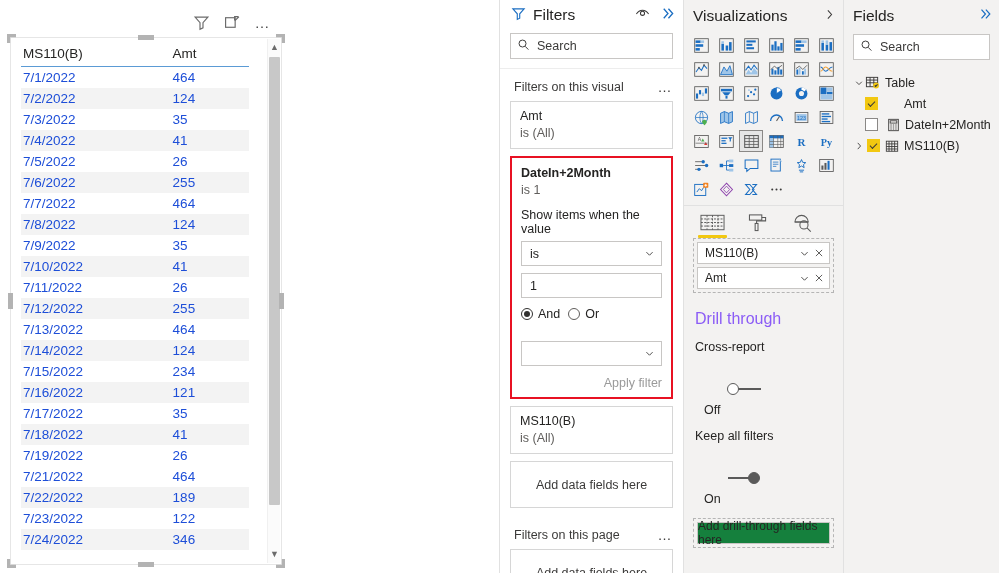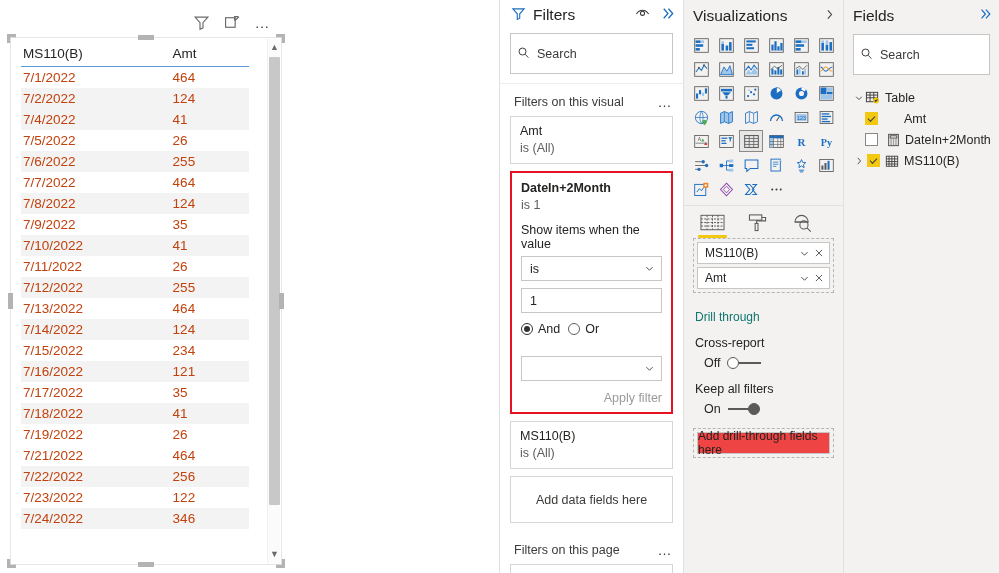--- a/index.html
+++ b/index.html
@@ -51,21 +51,21 @@
   }
   table.pbi-table { border-collapse: collapse; width: 228px; }
   table.pbi-table th {
     font-weight: 400; font-size: 13.5px; color: #252423;
     text-align: left; padding: 2px 8px 5px 2px;
     border-bottom: 1.6px solid #5b9bd5;
     white-space: nowrap;
   }
   table.pbi-table th.amt, table.pbi-table td.amt { padding-left: 14px; }
   table.pbi-table td {
-    font-size: 13.5px; color: #c2410c; padding: 2px 8px 2px 2px;
+    font-size: 13.5px; color: #1d4ed8; padding: 2px 8px 2px 2px;
     white-space: nowrap; line-height: 17px;
   }
   table.pbi-table tr.alt td { background: #f3f3f3; }
 
   
   #tbl-sb {
     position: absolute; right: 1px; top: 1px; width: 13px; bottom: 1px;
     background: #fbfbfb; border-left: 1px solid #f0f0f0;
   }
   #tbl-sb .arrow {
@@ -88,21 +88,21 @@
   #filters-head {
     height: 30px; display: flex; align-items: center; padding: 0 8px 0 11px;
     flex: none;
   }
   #filters-head .ft-title {
     font-size: 15.5px; color: #252423; margin-left: 7px; flex: 1;
   }
   .hd-icon { width: 15px; height: 15px; cursor: pointer; }
   #filters-search-wrap { flex: none; padding: 3px 10px 9px 10px; }
   .srch {
-    height: 41px; border: 1px solid #c8c6c4; background: #fff;
+    height: 26px; border: 1px solid #c8c6c4; background: #fff;
     display: flex; align-items: center; padding: 0 6px; cursor: text;
   }
   .srch .txt { font-size: 12.5px; color: #3b3a39; margin-left: 7px; }
   #filters-body {
     flex: 1; overflow: hidden; border-top: 1px solid #ededed;
     padding: 0 10px;
   }
   .sect-head {
     display: flex; align-items: center; margin: 11px 0 7px 4px;
   }
@@ -184,37 +184,37 @@
   #wells {
     margin: 0 9px; border: 1px dashed #b5b5b5; padding: 3px; background: #f3f2f1;
   }
   .well {
     height: 22px; border: 1px solid #c8c6c4; background: #fff;
     display: flex; align-items: center; padding: 0 5px 0 7px; margin-bottom: 3px;
   }
   .well:last-child { margin-bottom: 0; }
   .well .wn { flex: 1; font-size: 12px; color: #252423; }
   .well .wc { color: #3b3a39; cursor: pointer; margin-left: 4px; display: flex; }
-  #drill-title { font-size: 12px; color: #0f766e; padding: 17px 0 0 11px; }
+  #drill-title { font-size: 16px; color: #8b5cf6; padding: 17px 0 0 11px; }
   .drill-lbl { font-size: 12.5px; color: #252423; padding: 12px 0 0 11px; }
   .toggle-row { display: flex; align-items: center; gap: 7px; padding: 6px 0 0 20px; }
-  .toggle-row .tl { font-size: 12.5px; color: #252423; }
+  .toggle-row .tl { font-size: 12.5px; color: #252423; margin-top: 43px; }
   .tgl { width: 34px; height: 12px; position: relative; }
   .tgl .bar { position: absolute; left: 6px; right: 0; top: 5px; height: 2px; background: #5a5a5a; }
   .tgl .knob {
     position: absolute; left: 0; top: 0; width: 12px; height: 12px;
     border-radius: 50%; border: 1.6px solid #5a5a5a; background: #fff;
   }
   .tgl.on .knob { background: #5a5a5a; border-color: #5a5a5a; left: 20px; }
   .tgl.on .bar { left: 0; right: 12px; }
   #drill-drop {
     margin: 12px 9px 0 9px; border: 1px dashed #b5b5b5; padding: 3px;
   }
   #drill-drop .inner {
-    height: 22px; border: 1px solid #c8c6c4; background: #ef4444;
+    height: 22px; border: 1px solid #c8c6c4; background: #15803d;
     display: flex; align-items: center; justify-content: center;
     font-size: 12px; color: #252423;
   }
 
   
   #fields-pane {
     position: absolute; left: 843px; top: 0; width: 156px; height: 573px;
     background: #f3f2f1; border-left: 1px solid #e1e1e1;
   }
   #fields-search-wrap { padding: 2px 9px 8px 9px; }
@@ -277,20 +277,24 @@
           </thead>
           <tbody id="tbody">
               <tr>
                 <td>7/1/2022</td>
                 <td class="amt">464</td>
               </tr>
               <tr class="alt">
                 <td>7/2/2022</td>
                 <td class="amt">124</td>
               </tr>
+              <tr>
+                <td>7/3/2022</td>
+                <td class="amt">35</td>
+              </tr>
               <tr class="alt">
                 <td>7/4/2022</td>
                 <td class="amt">41</td>
               </tr>
               <tr>
                 <td>7/5/2022</td>
                 <td class="amt">26</td>
               </tr>
               <tr class="alt">
                 <td>7/6/2022</td>
@@ -347,21 +351,21 @@
               <tr>
                 <td>7/19/2022</td>
                 <td class="amt">26</td>
               </tr>
               <tr>
                 <td>7/21/2022</td>
                 <td class="amt">464</td>
               </tr>
               <tr class="alt">
                 <td>7/22/2022</td>
-                <td class="amt">256</td>
+                <td class="amt">189</td>
               </tr>
               <tr>
                 <td>7/23/2022</td>
                 <td class="amt">122</td>
               </tr>
               <tr class="alt">
                 <td>7/24/2022</td>
                 <td class="amt">346</td>
               </tr>
             </tbody>

